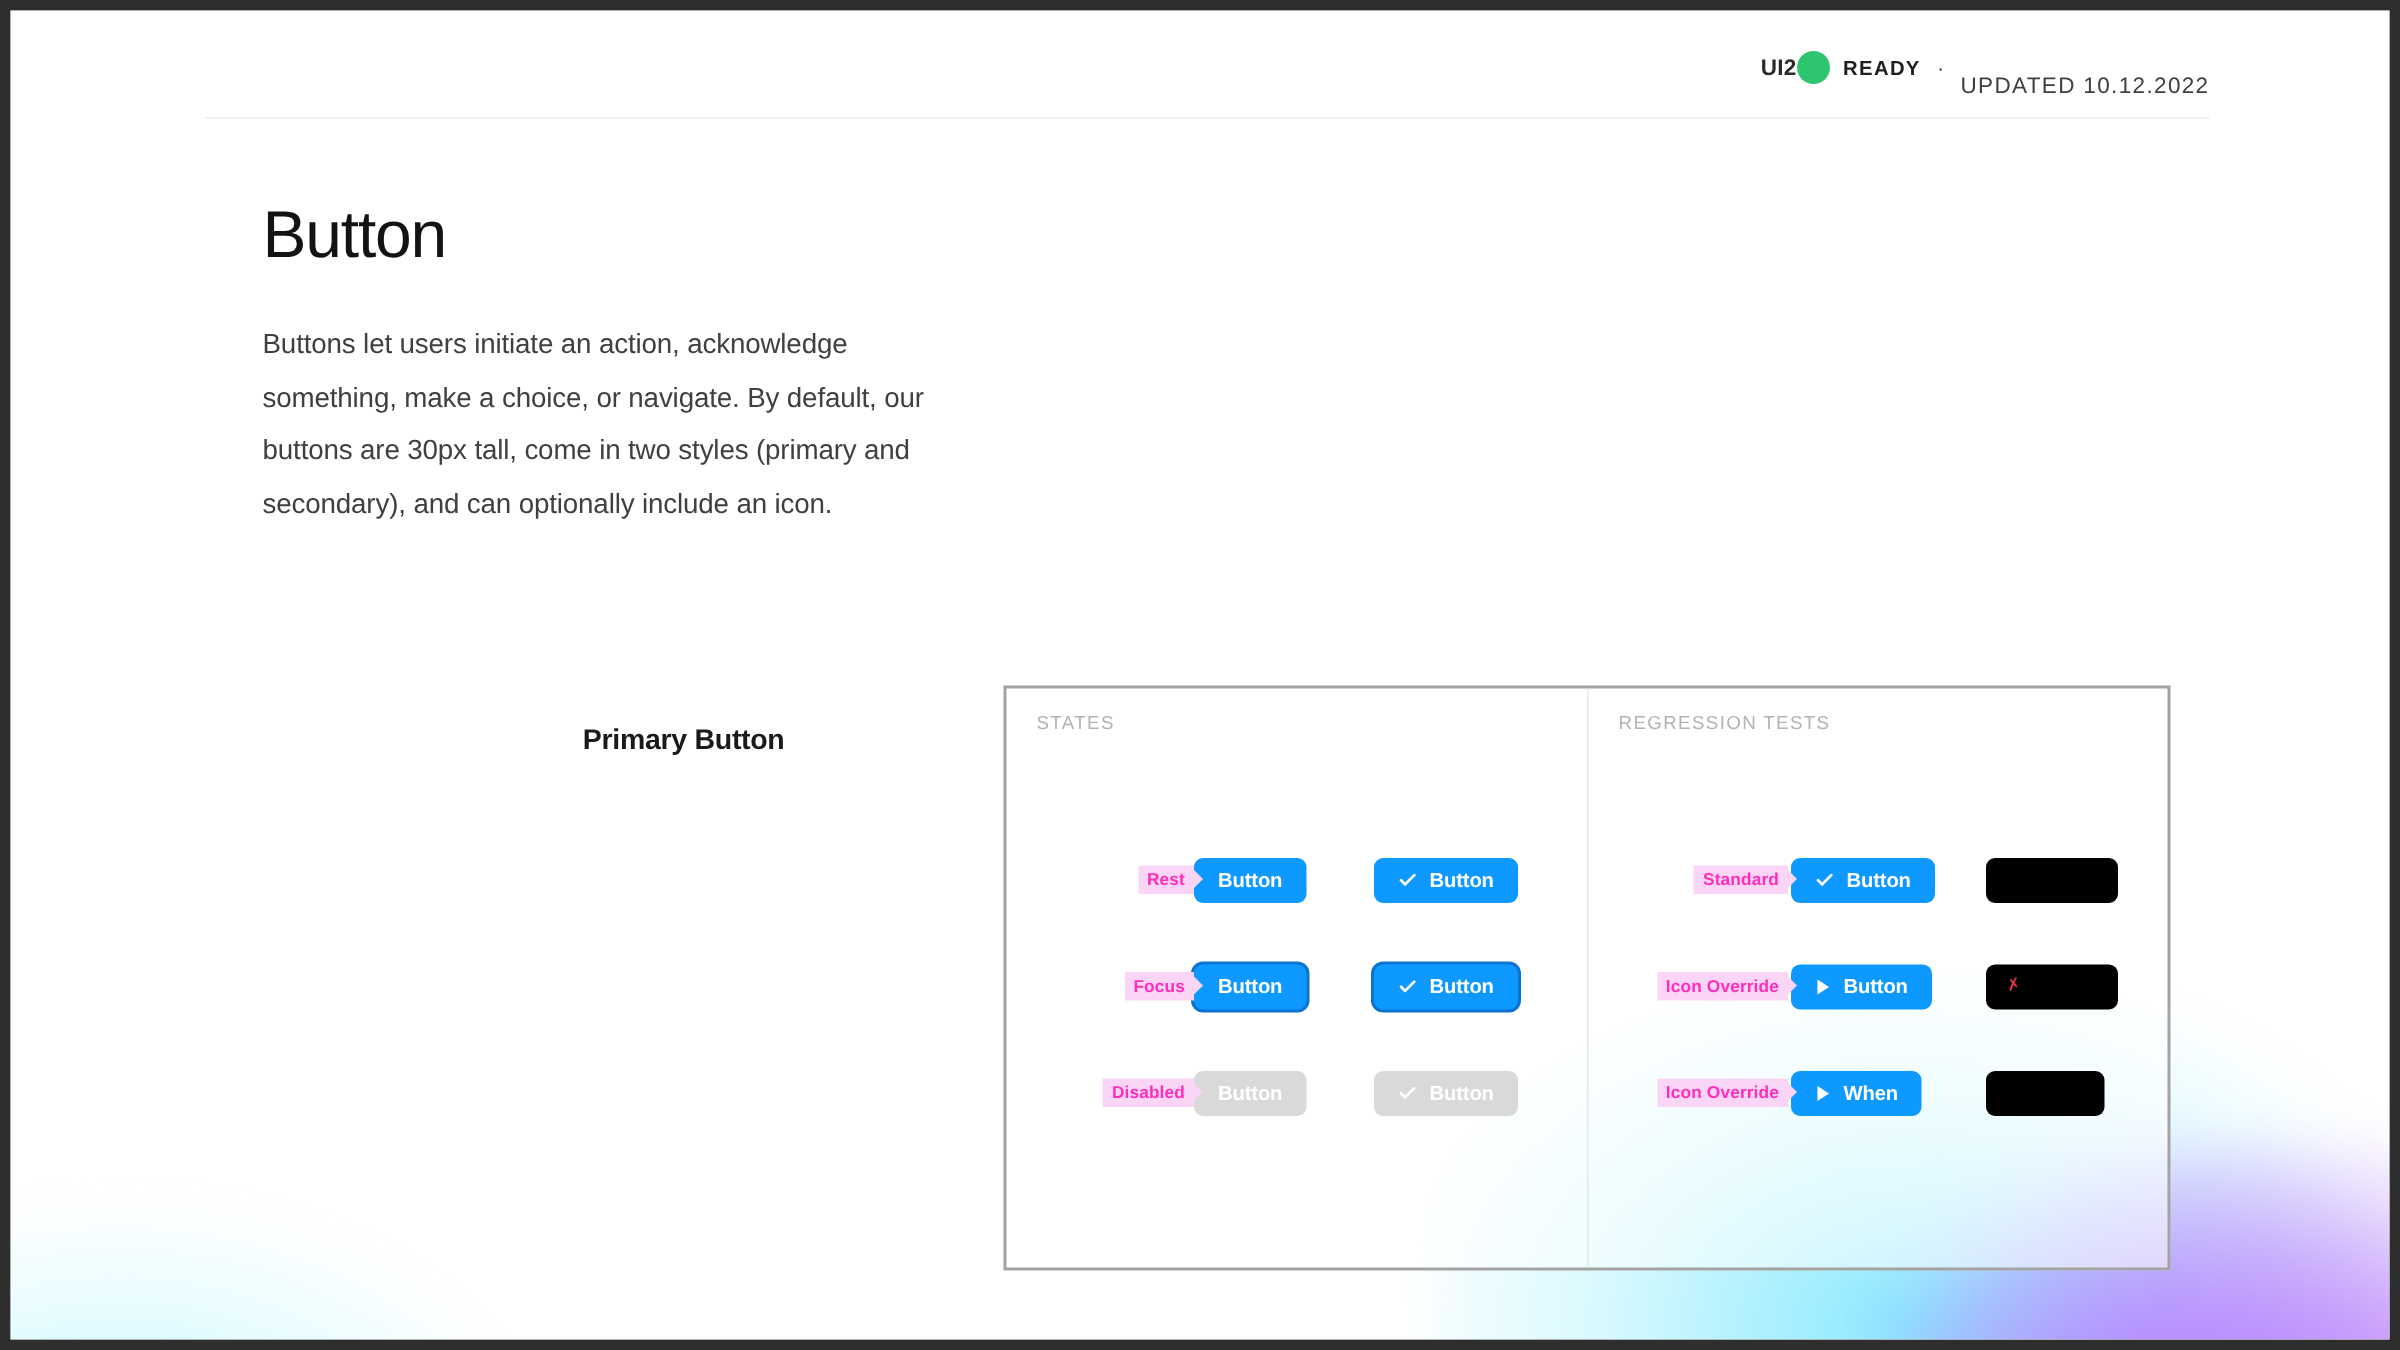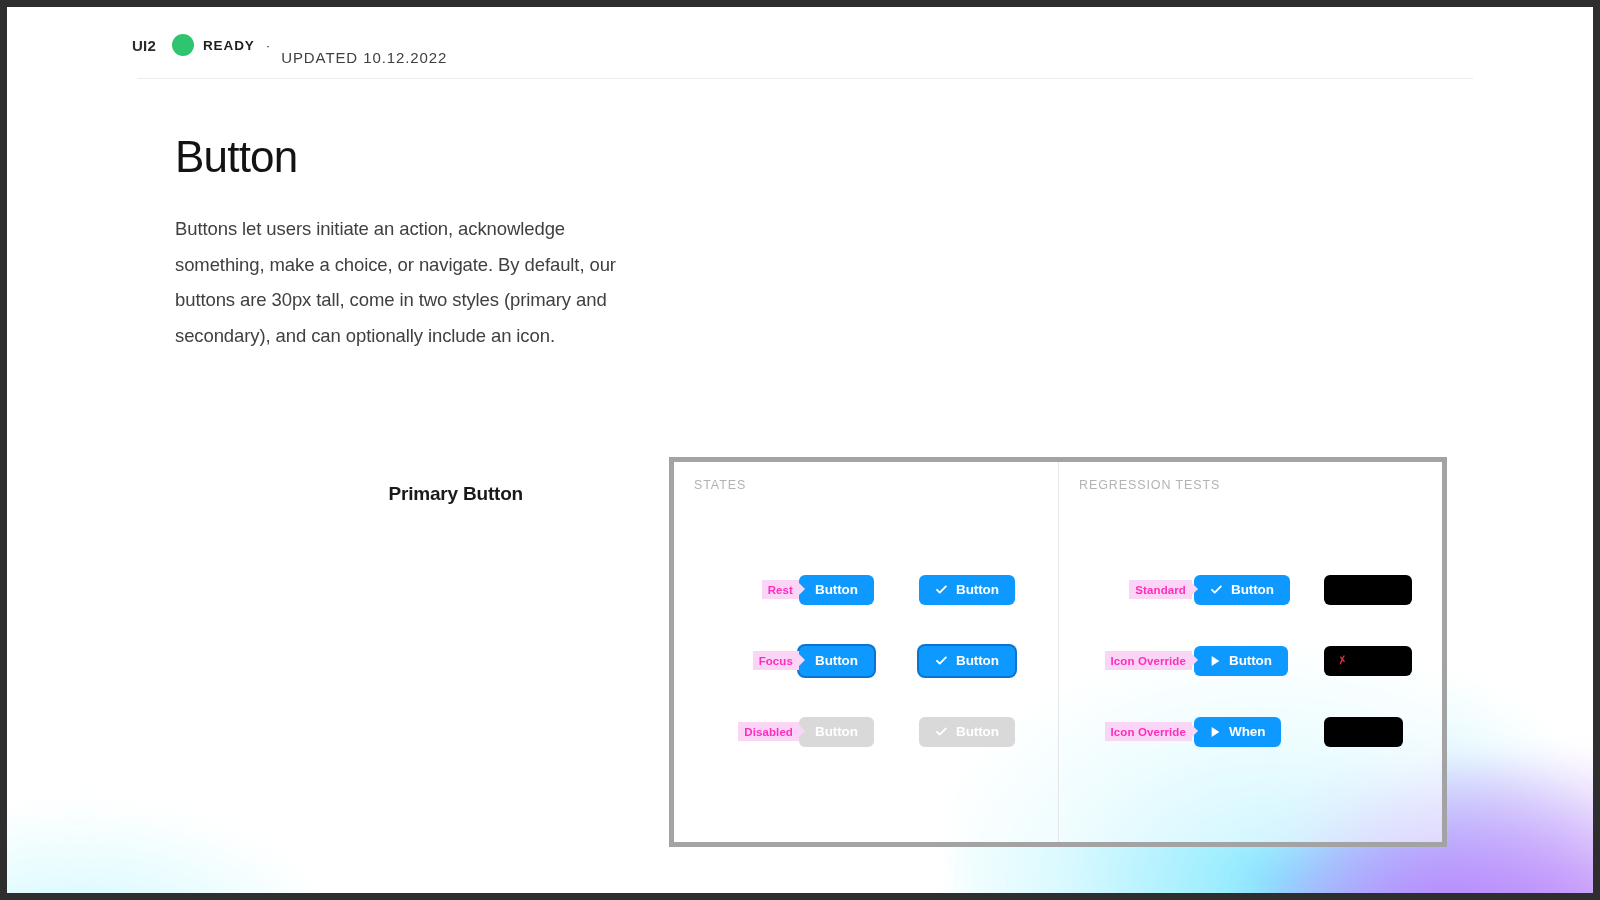--- a/index.html
+++ b/index.html
@@ -68,22 +68,21 @@
 
   
   .header {
     position: absolute;
     left: 125px;
     right: 120px;
     top: 14px;
     height: 48px;
     display: flex;
     align-items: center;
-    justify-content: flex-start;
-    gap: 16px;
+    justify-content: flex-end;
   }
   .logo {
     font-size: 15px;
     font-weight: 600;
     letter-spacing: 0.2px;
     color: #2b2b2b;
   }
   .status {
     display: flex;
     align-items: center;
@@ -157,21 +156,21 @@
     color: #5a5a5a;
   }
 
   
   .panels {
     position: absolute;
     left: 662px;
     top: 450px;
     width: 778px;
     height: 390px;
-    border: 5px solid #a3a3a3;
+    border: 2px solid #a3a3a3;
     background: rgba(255,255,255,0.55);
     display: flex;
   }
   .panel {
     position: relative;
     height: 100%;
     padding: 16px 0 0 0;
   }
   .panel-states { width: 389px; }
   .panel-regression {

